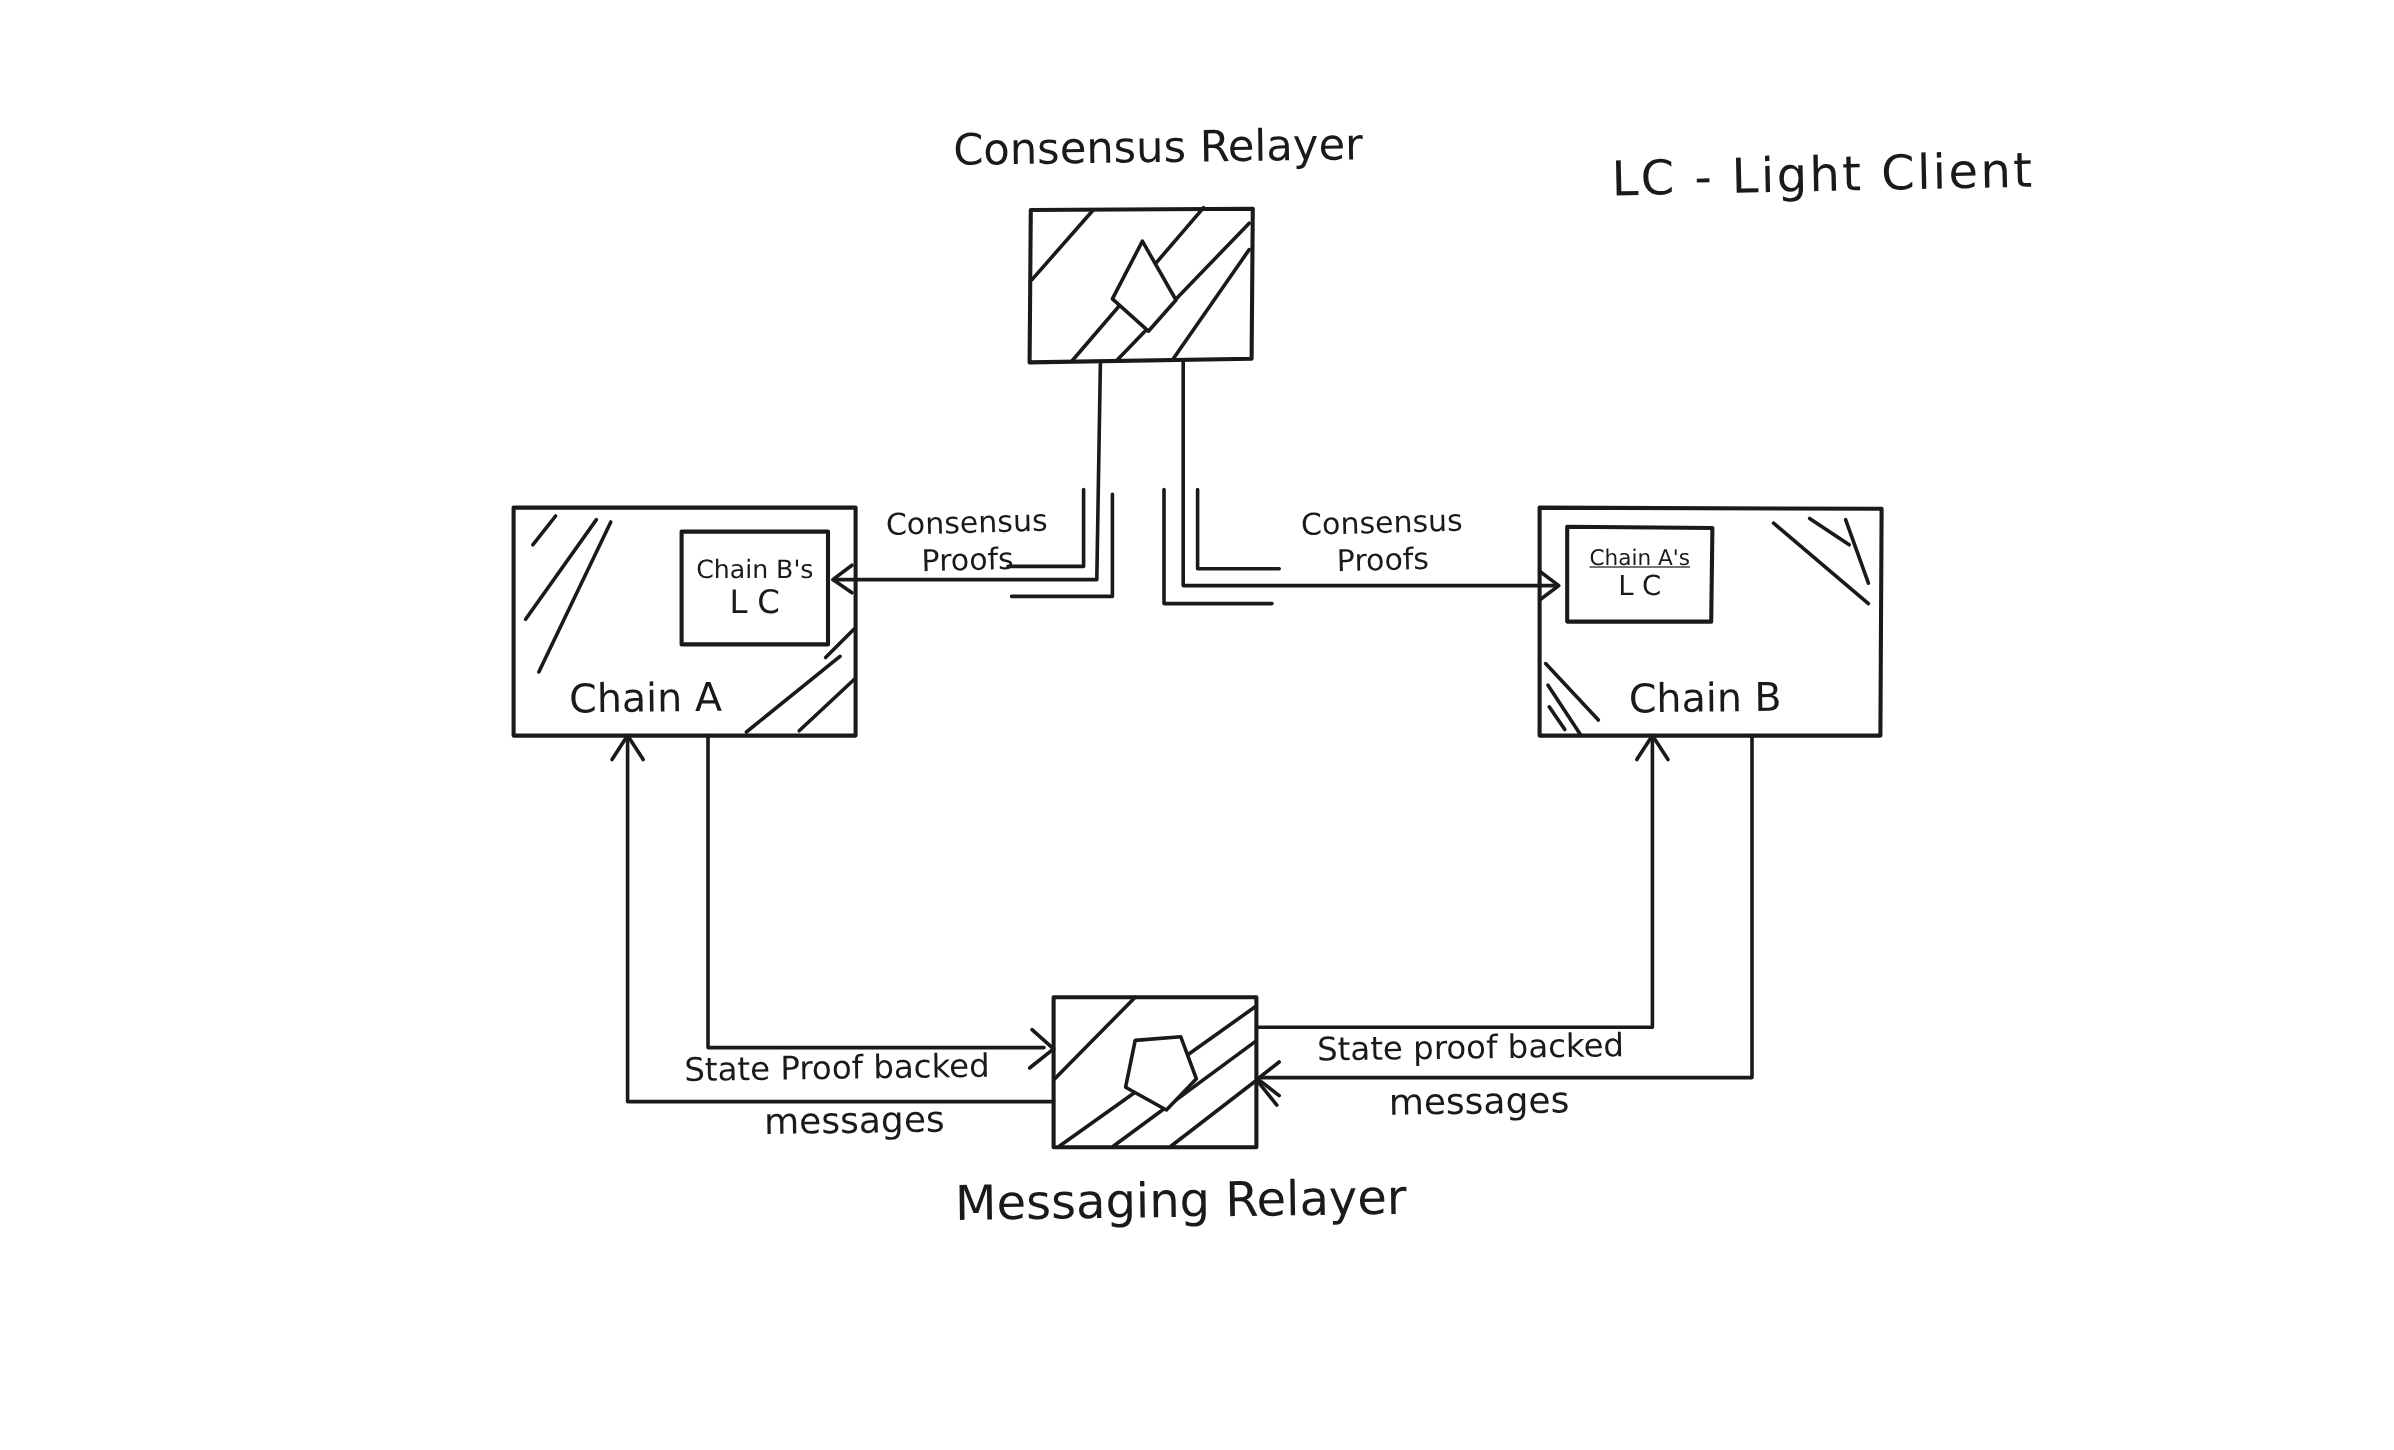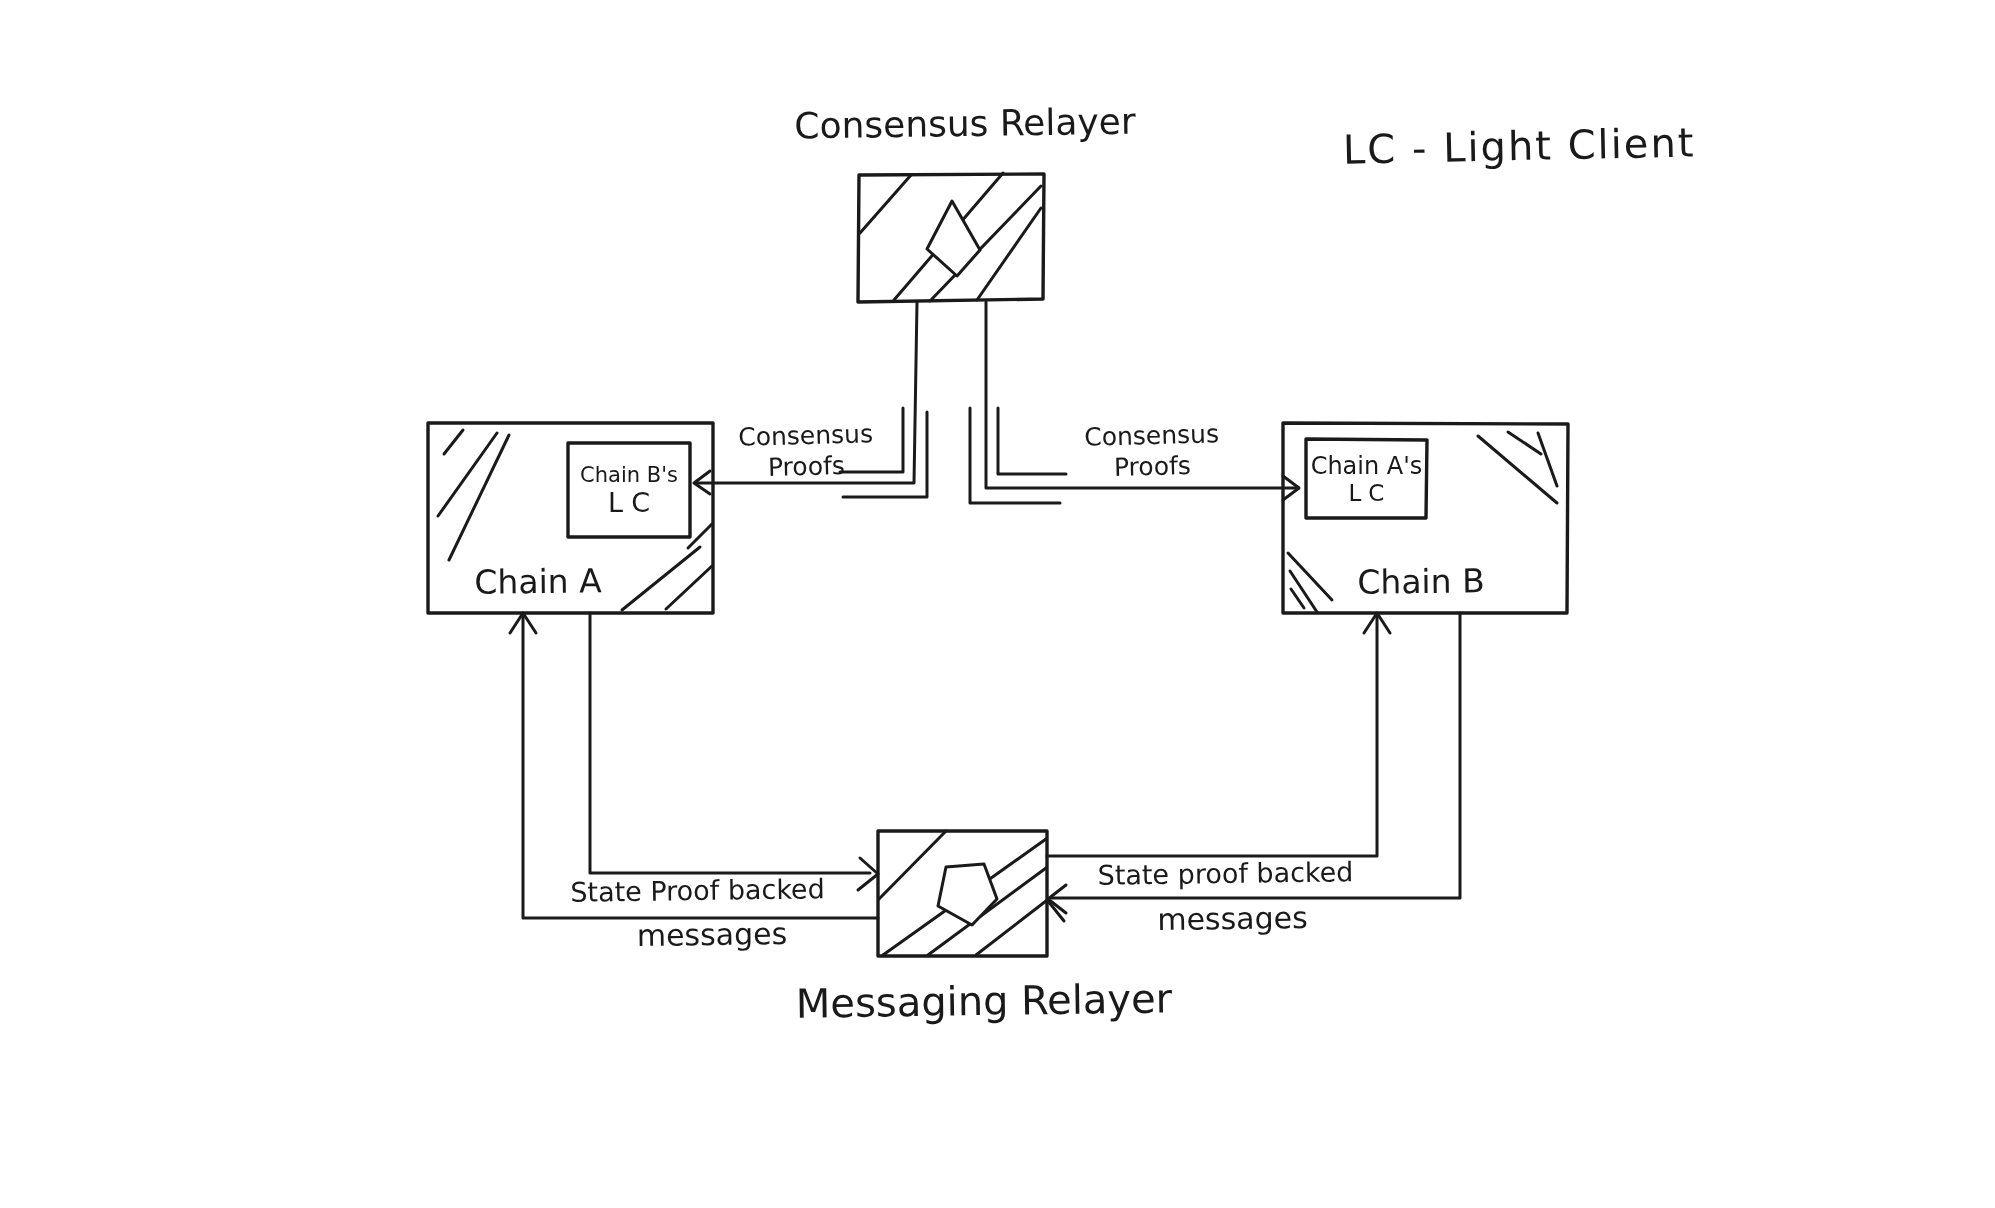--- a/index.html
+++ b/index.html
@@ -17,21 +17,21 @@
   .diagram-svg .box { stroke-width:3.4; }
   .diagram-svg .filled { fill:var(--bg); }
   .label { position:absolute; color:var(--ink); text-align:center; white-space:nowrap; }
   .node-title { font-size:36px; transform:rotate(-0.8deg); }
   .legend { font-size:40px; letter-spacing:2px; transform:rotate(-1.2deg); }
   .chain-label { font-size:33px; transform:rotate(-0.6deg); }
   .lc-box-text { position:absolute; display:flex; flex-direction:column;
                  align-items:center; justify-content:center; color:var(--ink); }
   .lc-line1 { font-size:21px; }
   .lc-line2 { font-size:27px; letter-spacing:0.3em; text-indent:0.3em; }
-  .lc-box-text.small .lc-line1 { font-size:24px; }
+  .lc-box-text.small .lc-line1 { font-size:18px;text-decoration:underline; }
   .lc-box-text.small .lc-line2 { font-size:23px; }
   .edge-label { font-size:25px; line-height:1.25; transform:rotate(-1.5deg); }
   .state-line1 { font-size:27px; transform:rotate(-0.8deg); }
   .state-line2 { font-size:30px; transform:rotate(-0.8deg); }
 </style>
 </head>
 <body>
 
 <div class="canvas">
 

